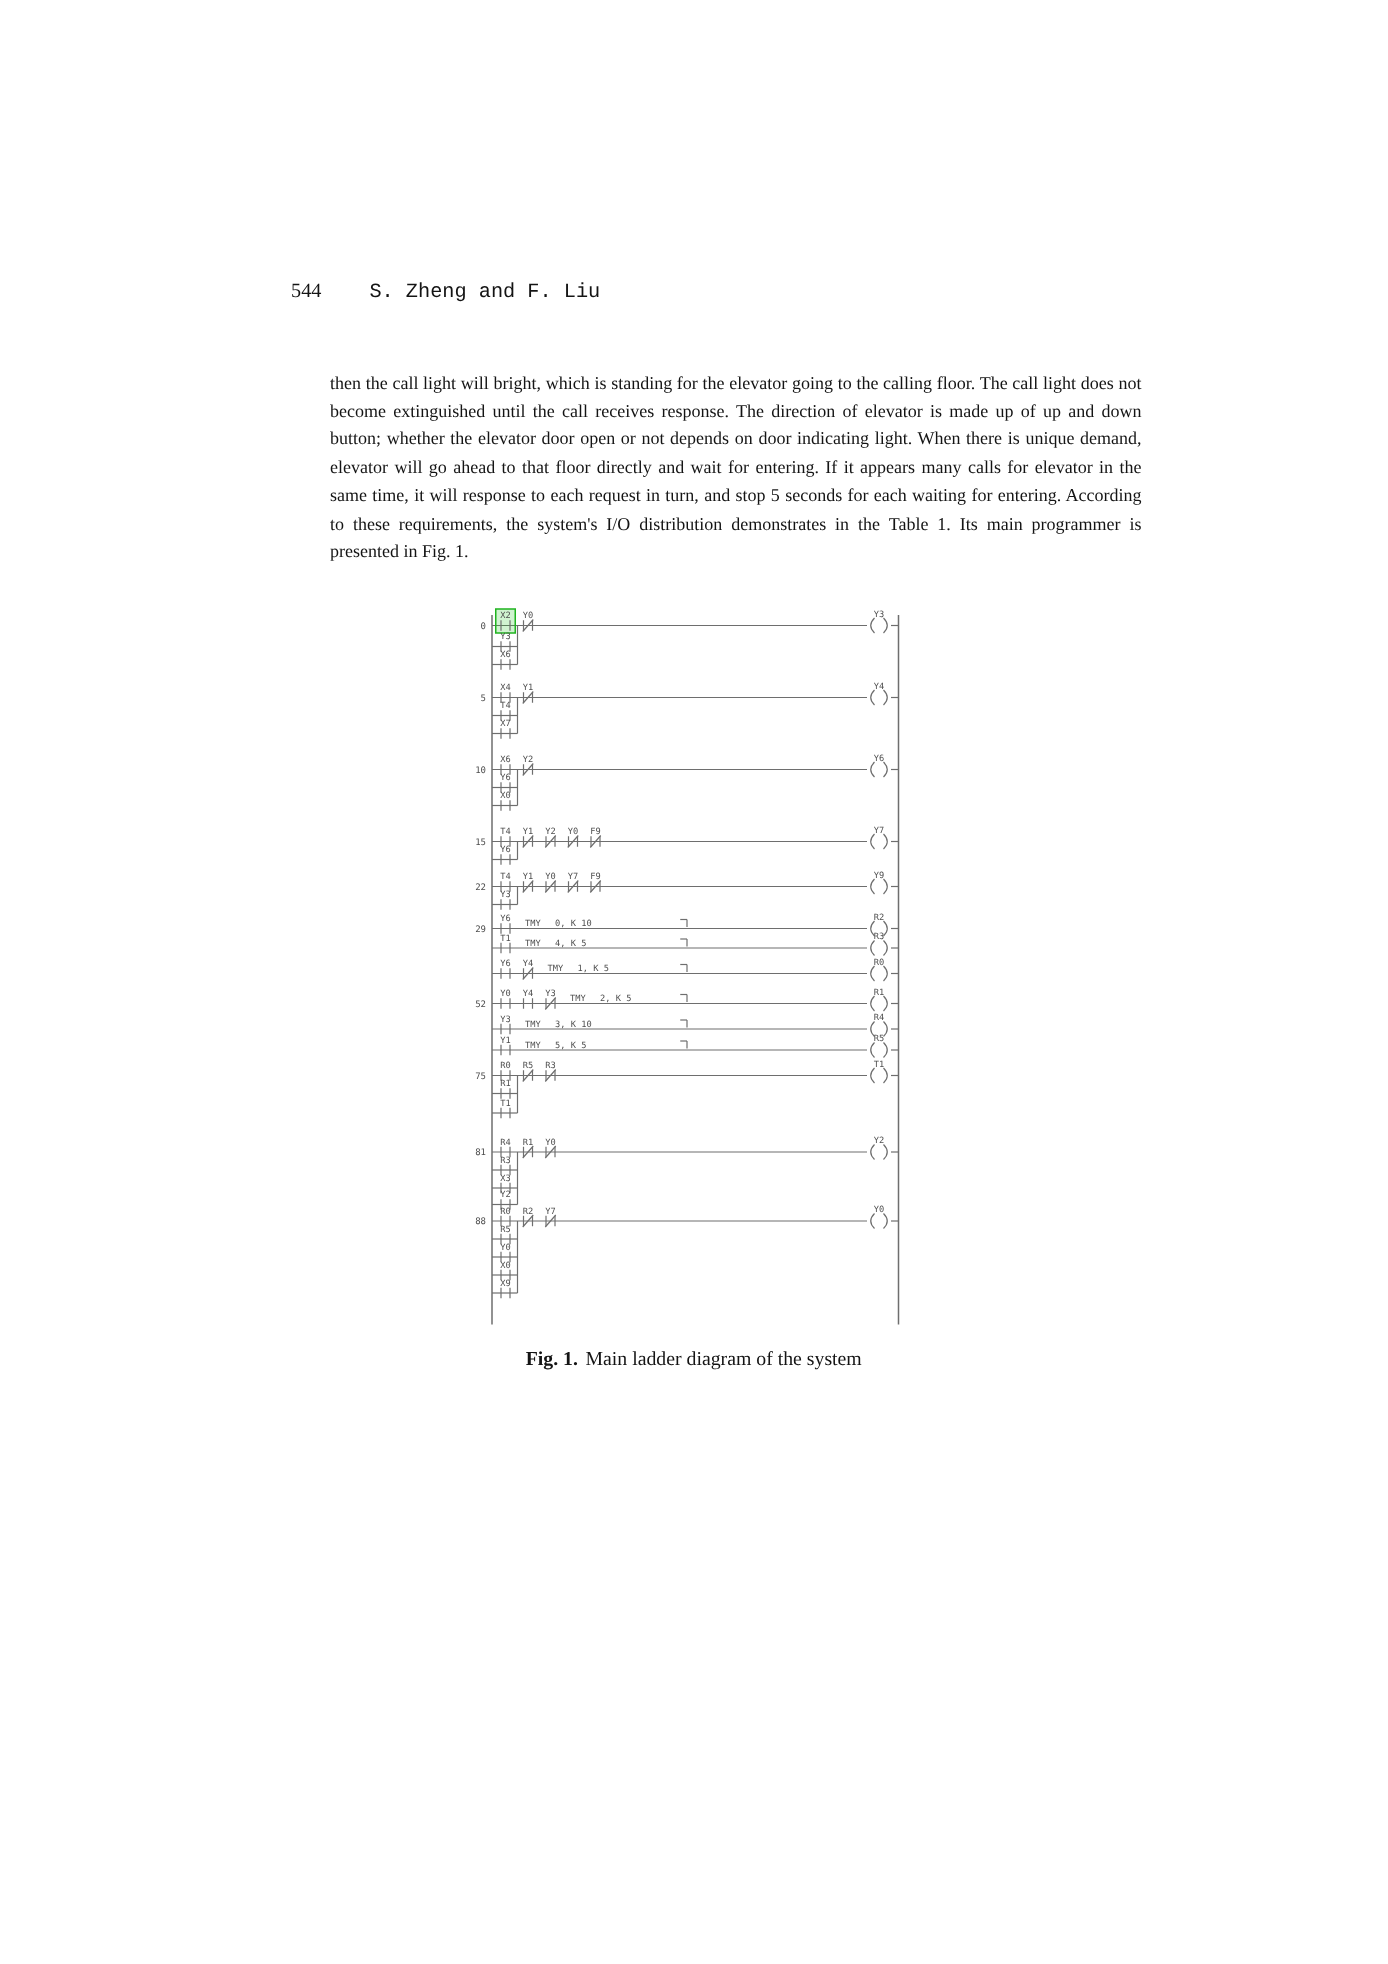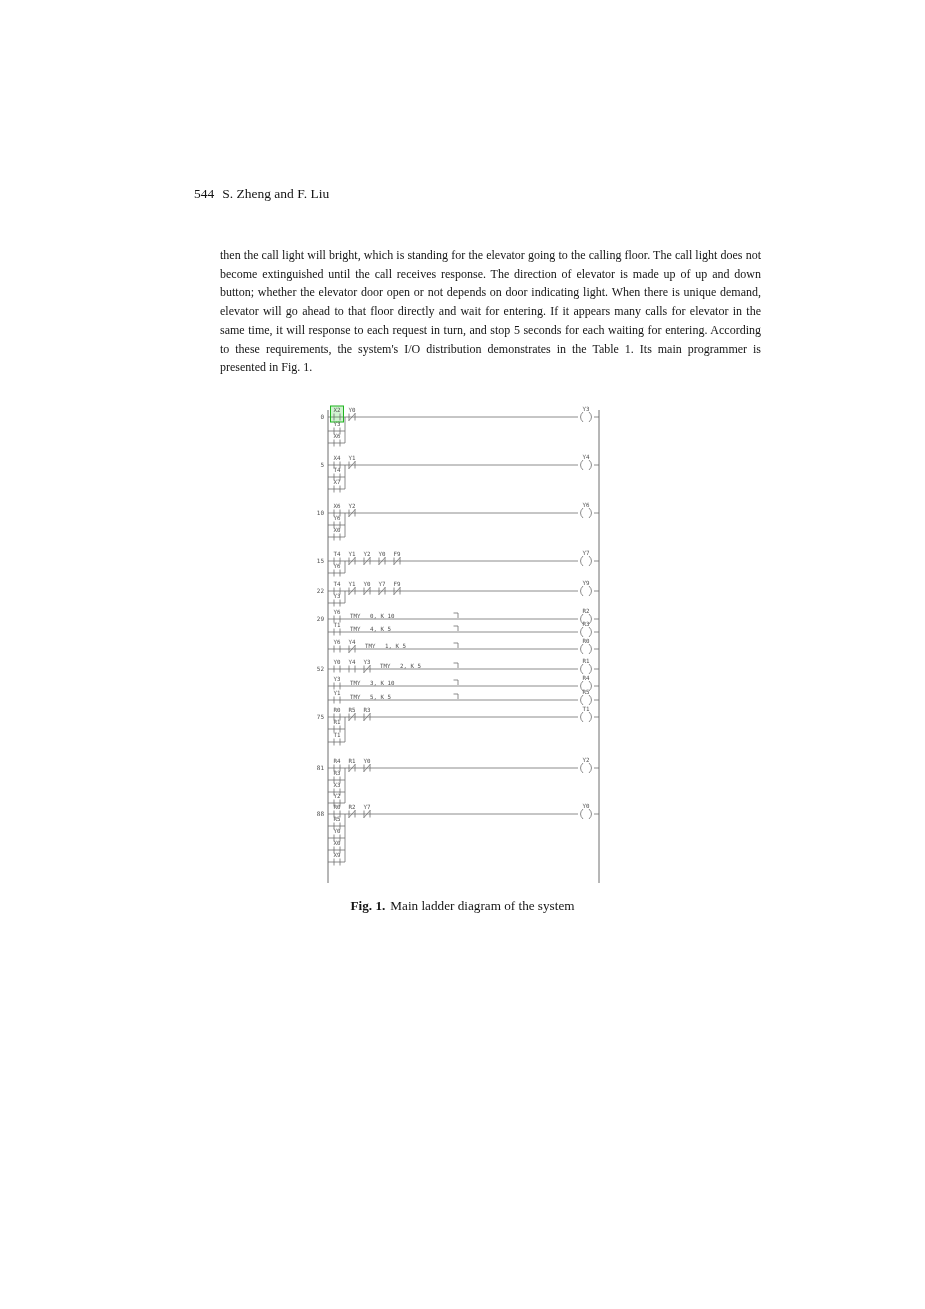--- a/index.html
+++ b/index.html
@@ -11,21 +11,21 @@
     font-family: "Liberation Serif", serif;
     color: #141414;
     overflow: hidden;
   }
   .running-head {
     position: absolute;
     left: 194px;
     top: 186px;
     font-size: 13.5px;
   }
-  .running-head .authors { margin-left: 8px; }
+  .running-head .authors { margin-left: 32px; font-family: Liberation Mono, monospace; }
   .body-text {
     position: absolute;
     left: 204px;
     top: 230px;
     width: 541px;
     margin: 16px;
     font-size: 12px;
     line-height: 18.7px;
     text-align: justify;
   }

